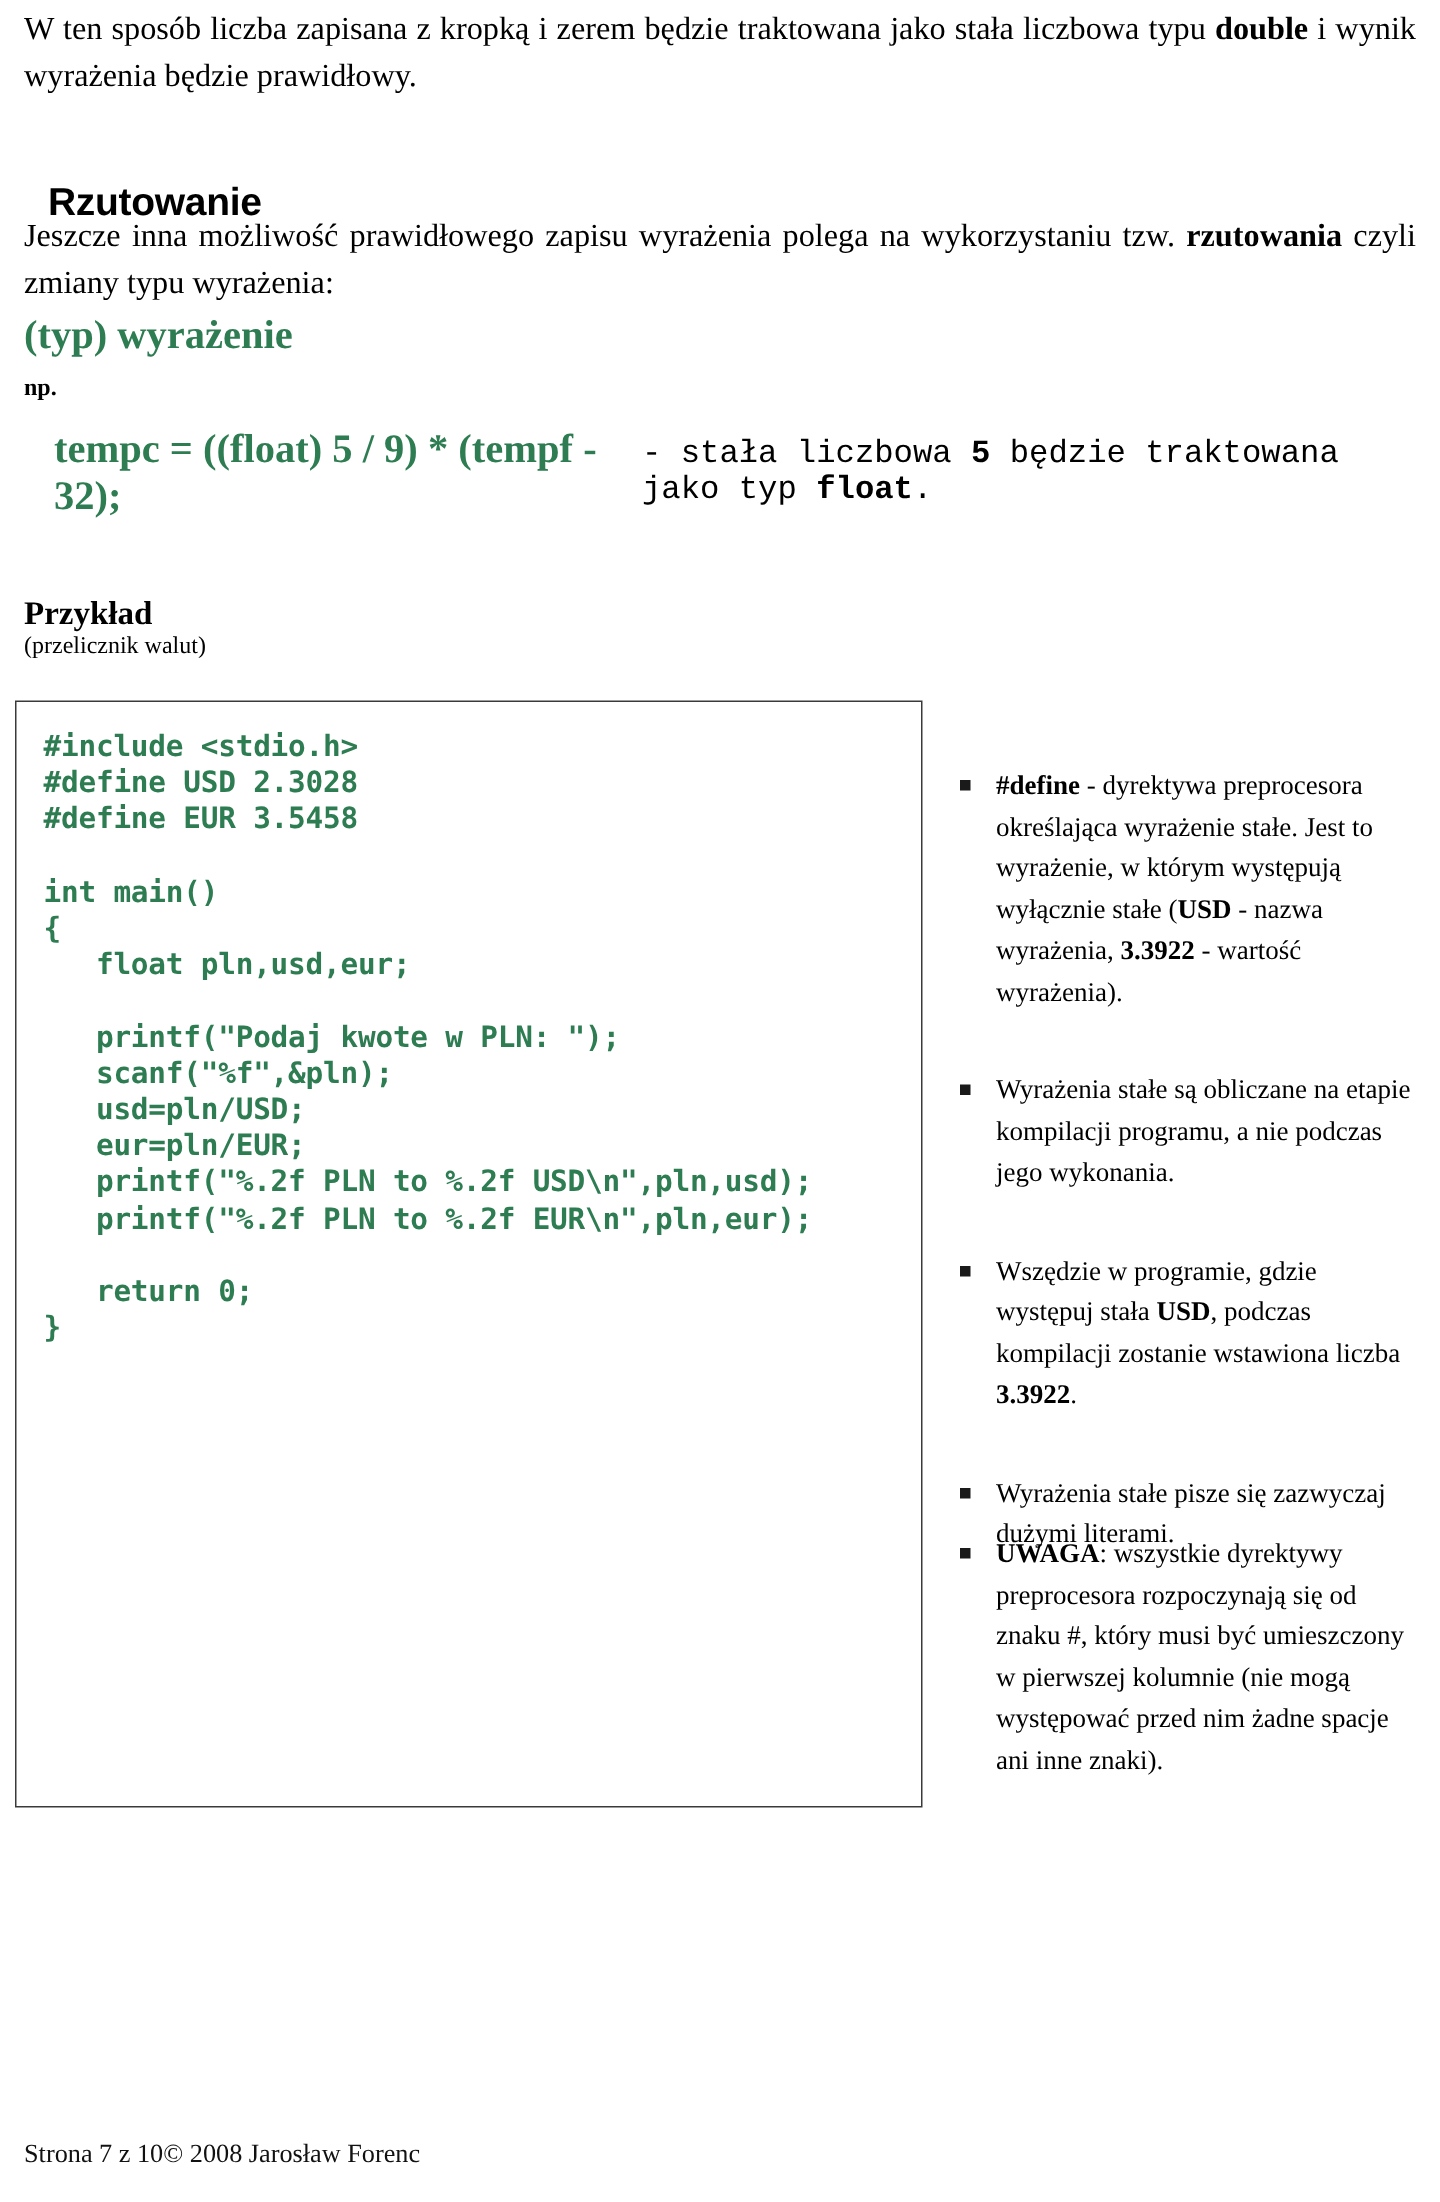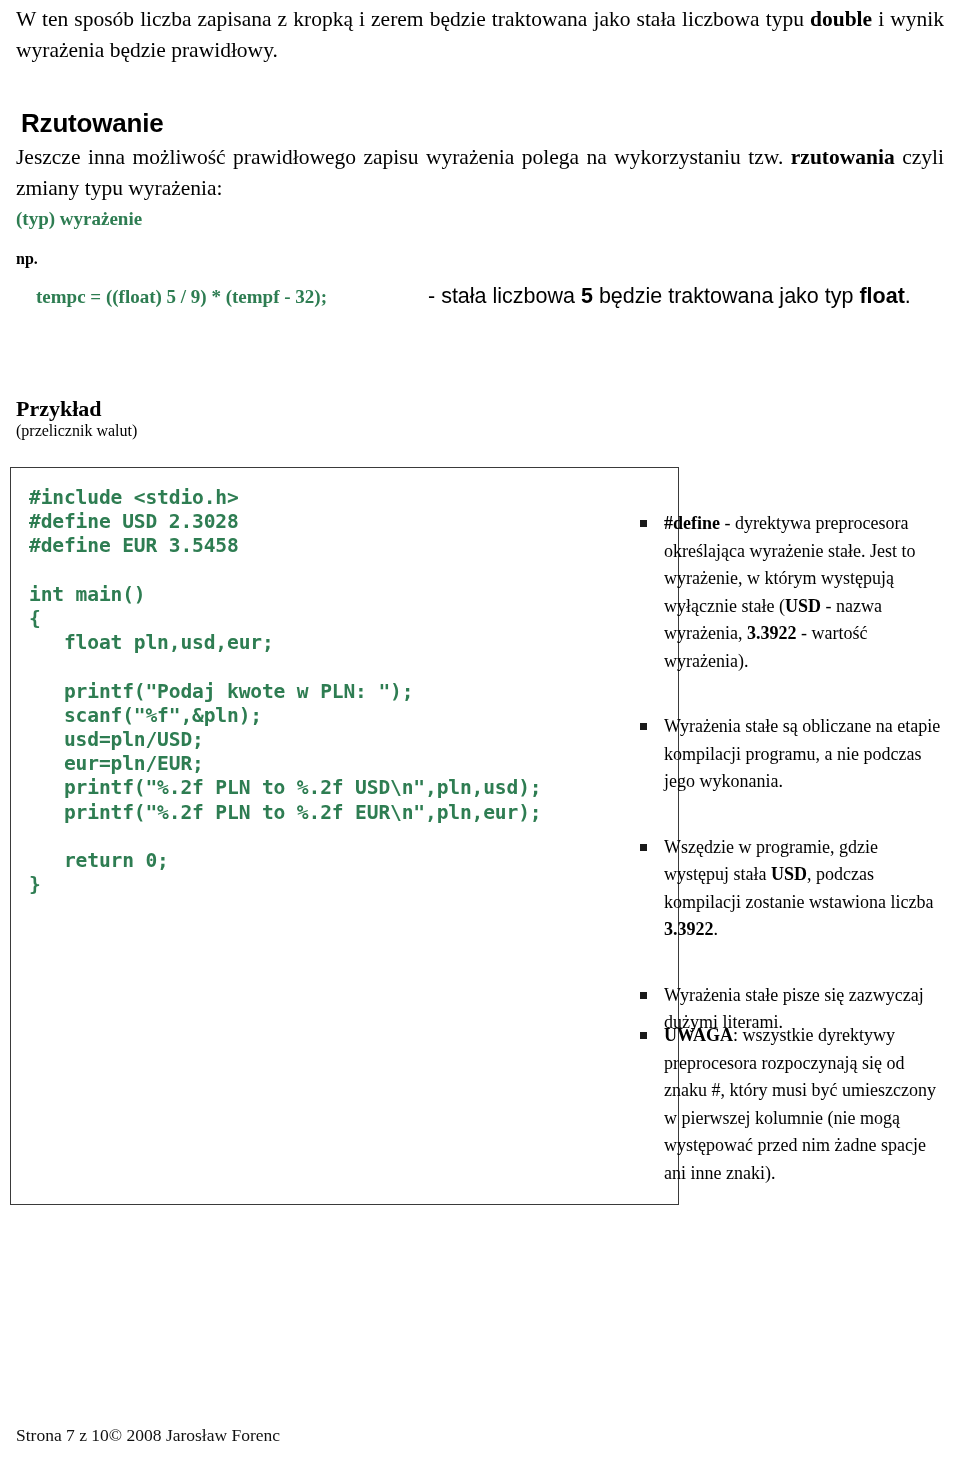--- a/index.html
+++ b/index.html
@@ -33,34 +33,34 @@
     color: #000;
     margin: 0;
   }
   .para b { font-weight: bold; }
 
   .h-sans {
     font-family: "Liberation Sans", "DejaVu Sans", sans-serif;
     font-size: 26px;
     font-weight: bold;
     letter-spacing: -0.2px;
-    margin: 5px;
+    margin: 16px;
   }
 
   .h-serif-bold {
     font-family: "Liberation Serif", serif;
     font-size: 22px;
     font-weight: bold;
     margin: 0;
   }
   .green-bold {
     color: #2E7D52;
     font-weight: bold;
     font-family: "Liberation Serif", serif;
-    font-size: 19px;
+    font-size: 27px;
   }
 
   
   #intro-paragraph {
     position: absolute;
     left: 16px; top: 4px;
     width: 928px;
   }
 
   #section-heading {
@@ -93,40 +93,40 @@
     width: 928px;
     display: flex;
     align-items: baseline;
   }
   #cast-example-code {
     width: 392px;
     flex: 0 0 392px;
     margin-left: 20px;
   }
   #cast-example-note {
-    font-family: Liberation Sans, sans-serif;
+    font-family: Liberation Mono, monospace;
     font-size: 21.5px;
   }
 
   #example-heading {
     position: absolute;
     left: 16px; top: 396px;
   }
   #example-subheading {
     position: absolute;
     left: 16px; top: 422px;
     font-family: "Liberation Serif", serif;
     font-size: 16px;
   }
 
   
   #code-box {
     position: absolute;
     left: 10px; top: 467px;
-    width: 669px;
+    width: 605px;
     height: 738px;
     border: 1.6px solid #3a3a3a;
     box-sizing: border-box;
     background: #ffffff;
     overflow: hidden;
   }
   #code-listing {
     margin: 0;
     padding: 18px 0 0 18px;
     font-family: "DejaVu Sans Mono", "Liberation Mono", monospace;

